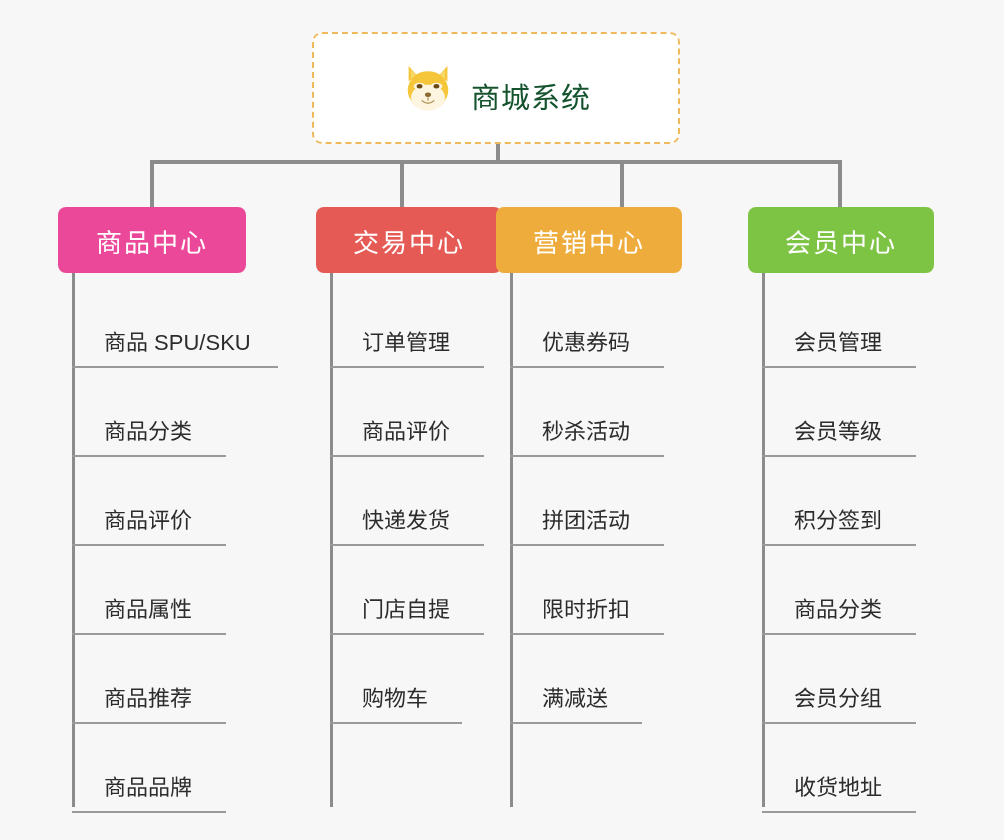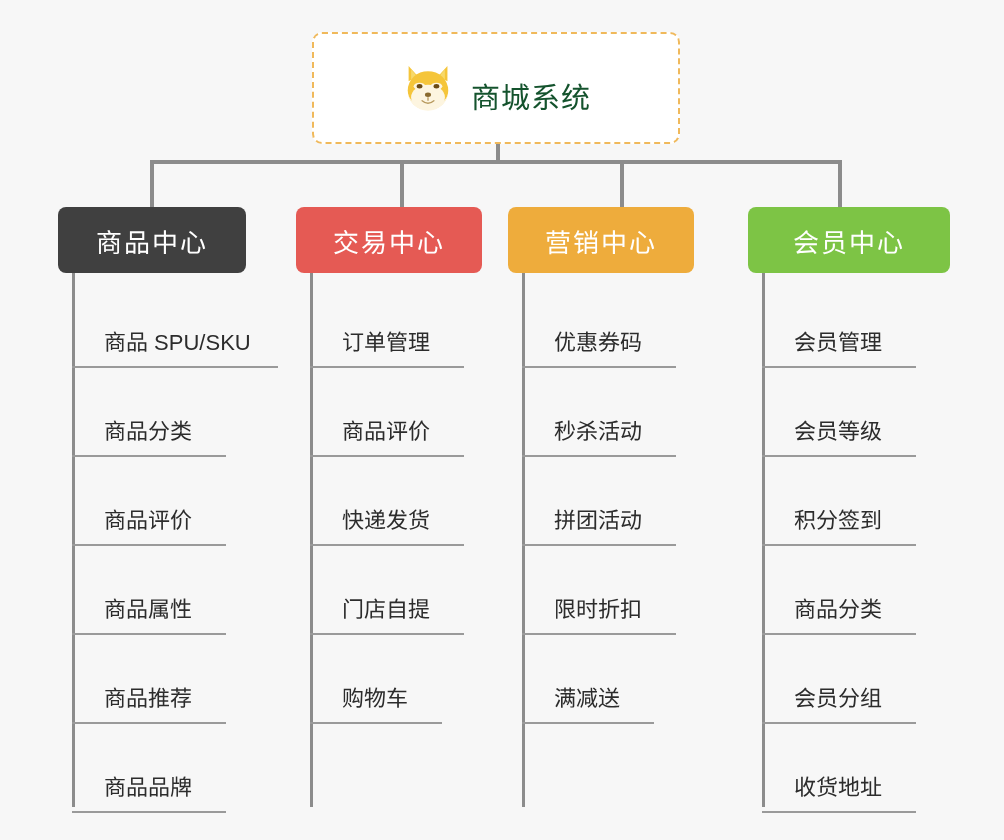--- a/index.html
+++ b/index.html
@@ -132,21 +132,21 @@
 
 <div class="conn conn-v" style="left:496px; top:144px; height:20px;"></div>
 <div class="conn conn-h" style="left:152px; top:160px; width:688px;"></div>
 <div class="conn conn-v" style="left:150px; top:160px; height:49px;"></div>
 <div class="conn conn-v" style="left:400px; top:160px; height:49px;"></div>
 <div class="conn conn-v" style="left:620px; top:160px; height:49px;"></div>
 <div class="conn conn-v" style="left:838px; top:160px; height:49px;"></div>
 
 <div id="columns-root">
     <div class="column" style="left: 58px; width: 188px;">
-      <div class="cat-header" style="background: #404040; width: 188px;">
+      <div class="cat-header" style="background: #ec4899; width: 188px;">
         <span>商品中心</span>
       </div>
       <div class="cat-list">
         <div class="spine" style="height: 534px;"></div>
         <div class="leaf">
           <span class="leaf-label">商品 SPU/SKU</span>
           <div class="leaf-rule" style="width: 206px;"></div>
         </div>
         <div class="leaf">
           <span class="leaf-label">商品分类</span>
@@ -163,21 +163,21 @@
         <div class="leaf">
           <span class="leaf-label">商品推荐</span>
           <div class="leaf-rule" style="width: 154px;"></div>
         </div>
         <div class="leaf">
           <span class="leaf-label">商品品牌</span>
           <div class="leaf-rule" style="width: 154px;"></div>
         </div>
       </div>
     </div>
-    <div class="column" style="left: 296px; width: 186px;">
+    <div class="column" style="left: 316px; width: 186px;">
       <div class="cat-header" style="background: rgb(229, 90, 84); width: 186px;">
         <span>交易中心</span>
       </div>
       <div class="cat-list">
         <div class="spine" style="height: 534px;"></div>
         <div class="leaf">
           <span class="leaf-label">订单管理</span>
           <div class="leaf-rule" style="width: 154px;"></div>
         </div>
         <div class="leaf">
@@ -191,21 +191,21 @@
         <div class="leaf">
           <span class="leaf-label">门店自提</span>
           <div class="leaf-rule" style="width: 154px;"></div>
         </div>
         <div class="leaf">
           <span class="leaf-label">购物车</span>
           <div class="leaf-rule" style="width: 132px;"></div>
         </div>
       </div>
     </div>
-    <div class="column" style="left: 508px; width: 186px;">
+    <div class="column" style="left: 496px; width: 186px;">
       <div class="cat-header" style="background: rgb(238, 172, 60); width: 186px;">
         <span>营销中心</span>
       </div>
       <div class="cat-list">
         <div class="spine" style="height: 534px;"></div>
         <div class="leaf">
           <span class="leaf-label">优惠券码</span>
           <div class="leaf-rule" style="width: 154px;"></div>
         </div>
         <div class="leaf">
@@ -220,21 +220,21 @@
           <span class="leaf-label">限时折扣</span>
           <div class="leaf-rule" style="width: 154px;"></div>
         </div>
         <div class="leaf">
           <span class="leaf-label">满减送</span>
           <div class="leaf-rule" style="width: 132px;"></div>
         </div>
       </div>
     </div>
     <div class="column" style="left: 748px; width: 186px;">
-      <div class="cat-header" style="background: rgb(125, 196, 69); width: 202px;">
+      <div class="cat-header" style="background: rgb(125, 196, 69); width: 186px;">
         <span>会员中心</span>
       </div>
       <div class="cat-list">
         <div class="spine" style="height: 534px;"></div>
         <div class="leaf">
           <span class="leaf-label">会员管理</span>
           <div class="leaf-rule" style="width: 154px;"></div>
         </div>
         <div class="leaf">
           <span class="leaf-label">会员等级</span>

